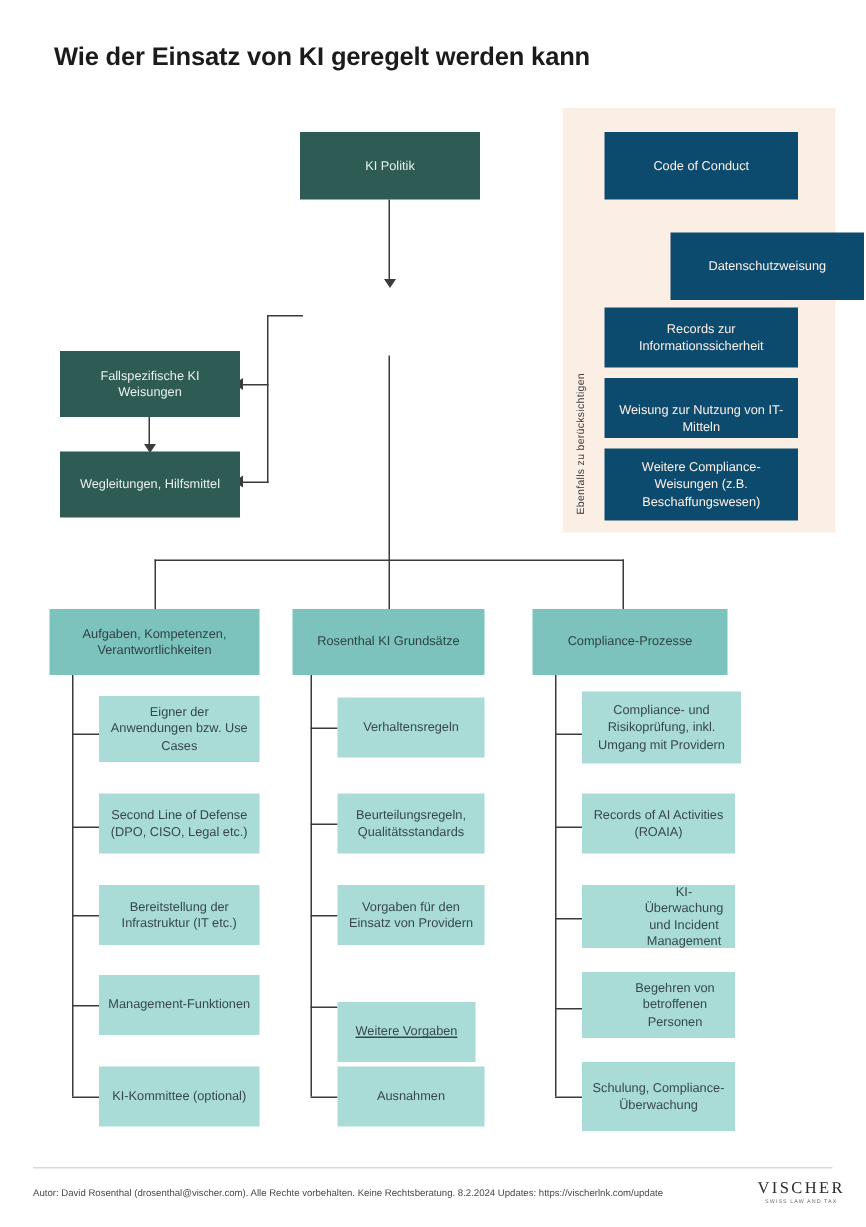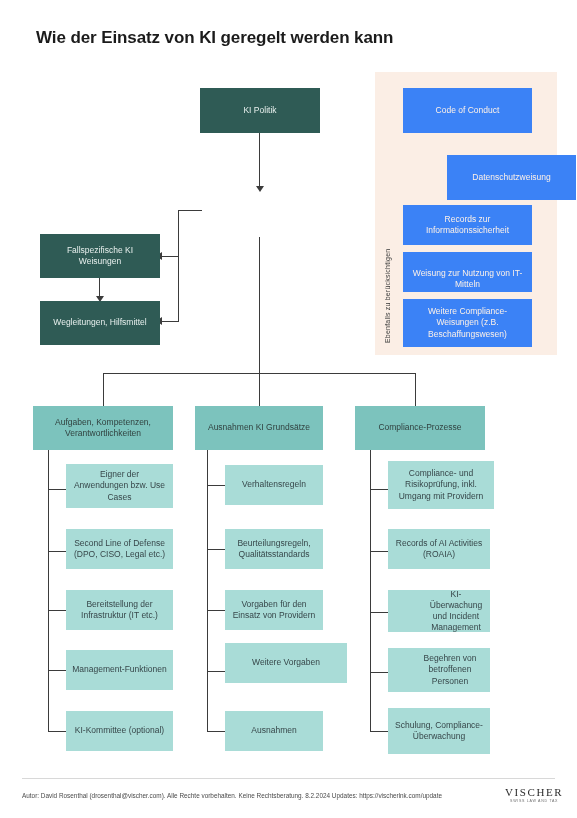--- a/index.html
+++ b/index.html
@@ -25,21 +25,21 @@
     display:flex;align-items:center;justify-content:center;
     text-align:center;
     line-height:1.32;
     box-sizing:border-box;
     padding:2px 6px;
   }
   .box span{display:block;}
   .box-dark{ background:#2f5b55; color:#e8f0ee; font-size:8.5px; }
   .box-light{ background:#7cc3bd; color:#30413f; font-size:8.5px; }
   .box-pale{ background:#a9dcd7; color:#37474a; font-size:8.5px; }
-  .box-orange{ background:#3b82f6; color:#fdf1e8; font-size:8.5px; }
+  .box-orange{ background:#0c4a6e; color:#fdf1e8; font-size:8.5px; }
 
   
   .panel{
     position:absolute;
     background:#fbeee5;
   }
   .panel-label{
     position:absolute;
     font-size:7px;
     color:#3a3a3a;
@@ -142,21 +142,21 @@
 
   <div class="ln lv" style="left:259px;top:237px;height:173px;"></div>
   <div class="ln lh" style="left:103px;top:373px;width:313px;"></div>
   <div class="ln lv" style="left:103px;top:373px;height:37px;"></div>
   <div class="ln lv" style="left:415px;top:373px;height:37px;"></div>
 
   <div class="box box-light" style="left:33px;top:406px;width:140px;height:44px;">
     <span>Aufgaben, Kompetenzen, Verantwortlichkeiten</span>
   </div>
   <div class="box box-light" style="left:195px;top:406px;width:128px;height:44px;">
-    <span>Ausnahmen KI Grundsätze</span>
+    <span>Rosenthal KI Grundsätze</span>
   </div>
   <div class="box box-light" style="left:355px;top:406px;width:130px;height:44px;">
     <span>Compliance-Prozesse</span>
   </div>
 
   <div class="ln lv" style="left:48px;top:450px;height:281px;"></div>
   <div class="ln lh" style="left:48px;top:489px;width:18px;"></div>
   <div class="ln lh" style="left:48px;top:551px;width:18px;"></div>
   <div class="ln lh" style="left:48px;top:610px;width:18px;"></div>
   <div class="ln lh" style="left:48px;top:670px;width:18px;"></div>
@@ -187,21 +187,21 @@
 
   <div class="box box-pale" style="left:225px;top:465px;width:98px;height:40px;">
     <span>Verhaltensregeln</span>
   </div>
   <div class="box box-pale" style="left:225px;top:529px;width:98px;height:40px;">
     <span>Beurteilungsregeln, Qualitätsstandards</span>
   </div>
   <div class="box box-pale" style="left:225px;top:590px;width:98px;height:40px;">
     <span>Vorgaben für den Einsatz von Providern</span>
   </div>
-  <div class="box box-pale" style="left:225px;top:643px;width:122px;height:40px;">
+  <div class="box box-pale" style="left:225px;top:668px;width:92px;height:40px;text-decoration:underline;">
     <span>Weitere Vorgaben</span>
   </div>
   <div class="box box-pale" style="left:225px;top:711px;width:98px;height:40px;">
     <span>Ausnahmen</span>
   </div>
 
   <div class="ln lv" style="left:370px;top:450px;height:281px;"></div>
   <div class="ln lh" style="left:370px;top:489px;width:18px;"></div>
   <div class="ln lh" style="left:370px;top:551px;width:18px;"></div>
   <div class="ln lh" style="left:370px;top:612px;width:18px;"></div>

